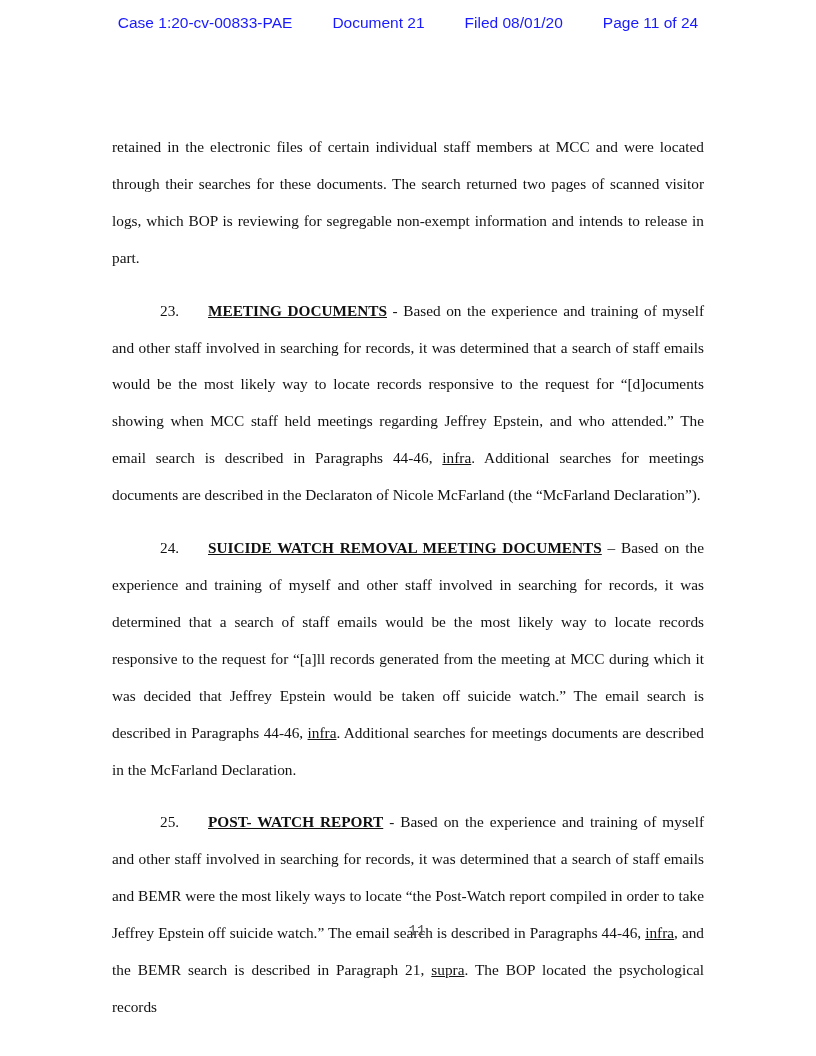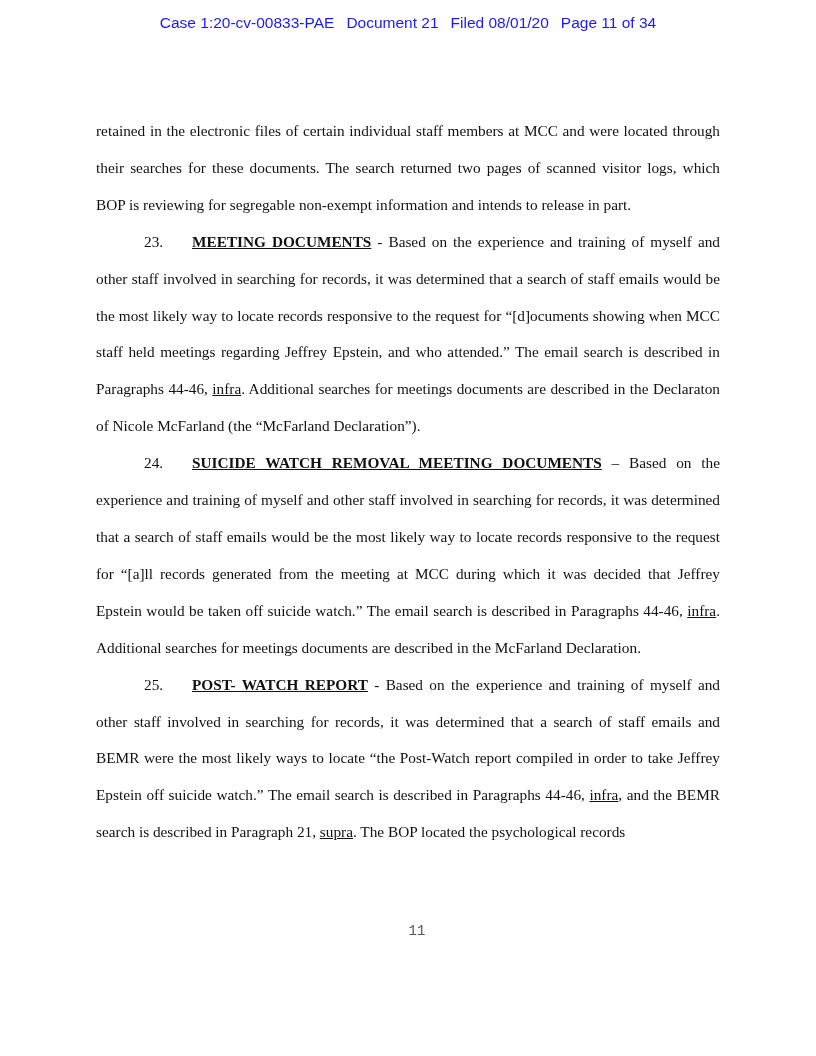--- a/index.html
+++ b/index.html
@@ -2,39 +2,39 @@
 <html><head>
 <meta charset="utf-8">
 <style>
   html, body { margin: 0; padding: 0; background: #ffffff; }
   body { width: 816px; height: 1056px; position: relative; overflow: hidden; }
   .header {
     position: absolute; top: 14px; left: 0; width: 816px; text-align: center;
     font-family: "Liberation Sans", sans-serif; font-size: 15.5px; color: #1a1aff;
     white-space: pre;
   }
-  .header span { margin: 0 6px; }
+  .header span { margin: 0 20px; }
   .body-text {
     position: absolute; left: 96px; width: 624px; top: 113px;
     font-family: "Liberation Serif", serif; font-size: 15.3px; color: #111;
     line-height: 36.9px; text-align: justify;
   }
-  .body-text p { margin: 0; }
+  .body-text p { margin: 16px; }
   .para-num { display: inline-block; width: 48px; margin-left: 48px; }
   .heading { font-weight: bold; text-decoration: underline; }
   .u { text-decoration: underline; }
   .page-number {
     position: absolute; top: 923px; left: 9px; width: 816px; text-align: center;
     font-family: "Liberation Mono", monospace; font-size: 14px; color: #555;
   }
 </style>
 </head>
 <body>
 
-<div class="header"><span>Case 1:20-cv-00833-PAE</span><span>Document 21</span><span>Filed 08/01/20</span><span>Page 11 of 34</span></div>
+<div class="header"><span>Case 1:20-cv-00833-PAE</span><span>Document 21</span><span>Filed 08/01/20</span><span>Page 11 of 24</span></div>
 
 <div class="body-text">
   <p>retained in the electronic files of certain individual staff members at MCC and were located through their searches for these documents.  The search returned two pages of scanned visitor logs, which BOP is reviewing for segregable non-exempt information and intends to release in part.</p>
 
   <p><span class="para-num">23.</span><span class="heading">MEETING DOCUMENTS</span><span> - Based on the experience and training of myself and other staff involved in searching for records, it was determined that a search of staff emails would be the most likely way to locate records responsive to the request for “[d]ocuments showing when MCC staff held meetings regarding Jeffrey Epstein, and who attended.”  The email search is described in Paragraphs 44-46, </span><span class="u">infra</span><span>. Additional searches for meetings documents are described in the Declaraton of Nicole McFarland (the “McFarland Declaration”).</span></p>
 
   <p><span class="para-num">24.</span><span class="heading">SUICIDE WATCH REMOVAL MEETING DOCUMENTS</span><span> – Based on the experience and training of myself and other staff involved in searching for records, it was determined that a search of staff emails would be the most likely way to locate records responsive to the request for “[a]ll records generated from the meeting at MCC during which it was decided that Jeffrey Epstein would be taken off suicide watch.”  The email search is described in Paragraphs 44-46, </span><span class="u">infra</span><span>. Additional searches for meetings documents are described in the McFarland Declaration.</span></p>
 
   <p><span class="para-num">25.</span><span class="heading">POST- WATCH REPORT</span><span> - Based on the experience and training of myself and other staff involved in searching for records, it was determined that a search of staff emails and BEMR were the most likely ways to locate “the Post-Watch report compiled in order to take Jeffrey Epstein off suicide watch.”  The email search is described in Paragraphs 44-46, </span><span class="u">infra</span><span>, and the BEMR search is described in Paragraph 21, </span><span class="u">supra</span><span>.   The BOP located the psychological records</span></p>
 </div>

